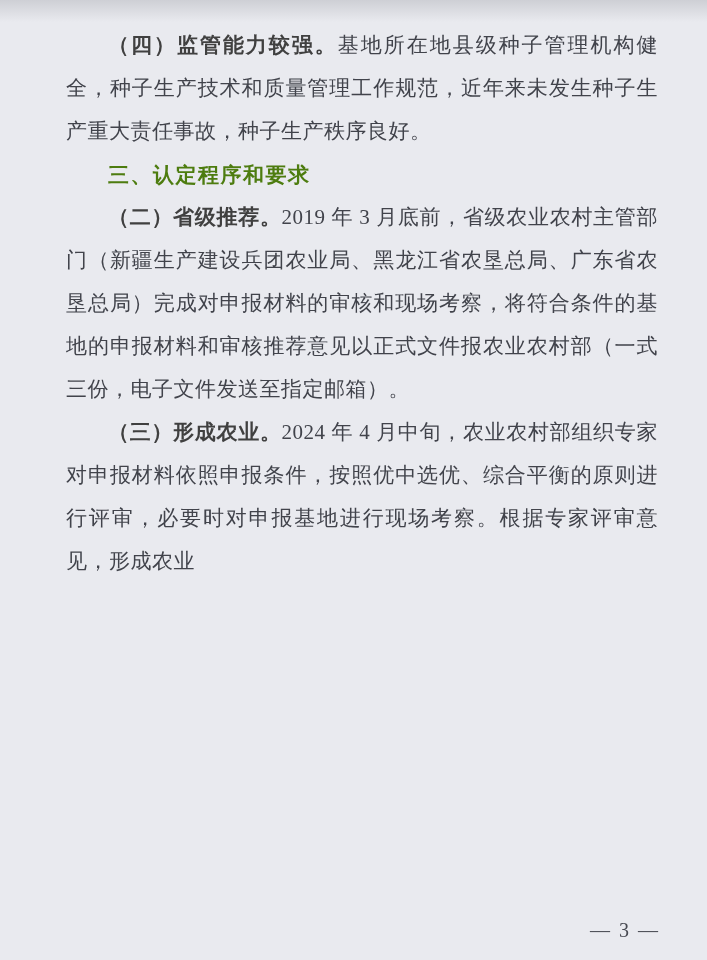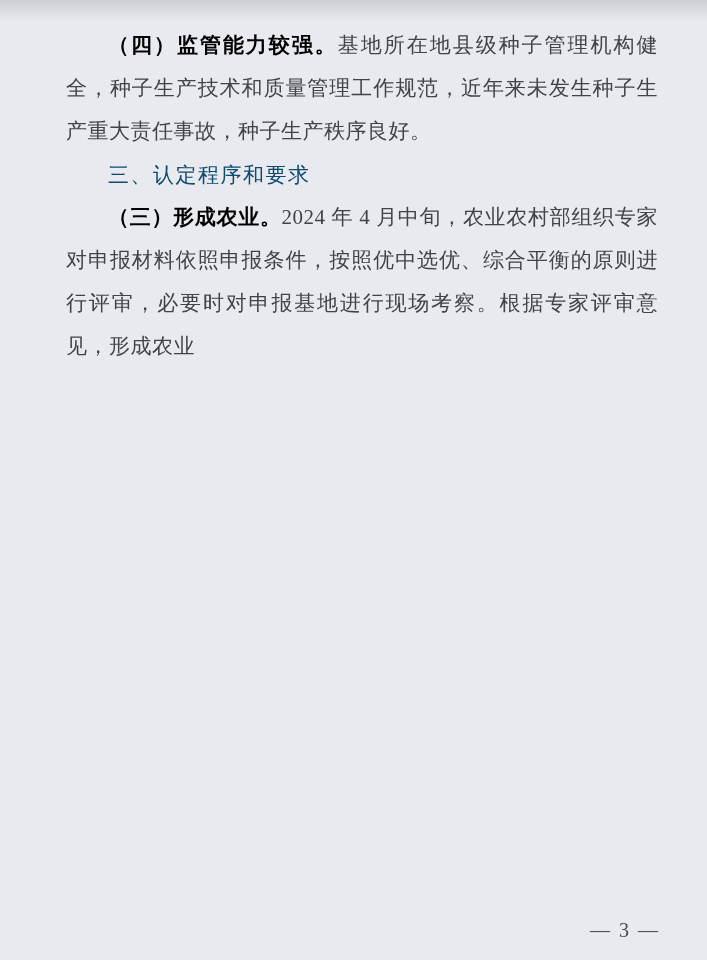--- a/index.html
+++ b/index.html
@@ -34,41 +34,42 @@
     text-align: justify;
     text-justify: inter-ideograph;
     letter-spacing: 0.5px;
   }
   .doc-body p {
     margin: 0;
     text-indent: 2em;
   }
   .para .lead {
     font-weight: bold;
-    color: #000000;
+    color: #404040;
   }
   .heading {
-    font-weight: normal;
+    font-weight: bold;
     font-family: "Liberation Sans", "DejaVu Sans", sans-serif;
-    color: #0c4a6e;
+    color: #4d7c0f;
     letter-spacing: 1.5px;
   }
   .page-number {
     position: absolute;
     right: 47px;
     bottom: 18px;
     font-size: 20px;
     letter-spacing: 2px;
     color: #484a52;
   }
 </style>
 </head>
 <body>
 
 <div class="top-shade"></div>
 
 <div class="doc-body">
     <p class="para"><span class="lead">（四）监管能力较强。</span><span class="body-text">基地所在地县级种子管理机构健全，种子生产技术和质量管理工作规范，近年来未发生种子生产重大责任事故，种子生产秩序良好。</span></p>
     <p class="heading">三、认定程序和要求</p>
+    <p class="para"><span class="lead">（二）省级推荐。</span><span class="body-text">2019 年 3 月底前，省级农业农村主管部门（新疆生产建设兵团农业局、黑龙江省农垦总局、广东省农垦总局）完成对申报材料的审核和现场考察，将符合条件的基地的申报材料和审核推荐意见以正式文件报农业农村部（一式三份，电子文件发送至指定邮箱）。</span></p>
     <p class="para"><span class="lead">（三）形成农业。</span><span class="body-text">2024 年 4 月中旬，农业农村部组织专家对申报材料依照申报条件，按照优中选优、综合平衡的原则进行评审，必要时对申报基地进行现场考察。根据专家评审意见，形成农业</span></p>
   </div>
 
 <div class="page-number">— 3 —</div>
 
 </body></html>

